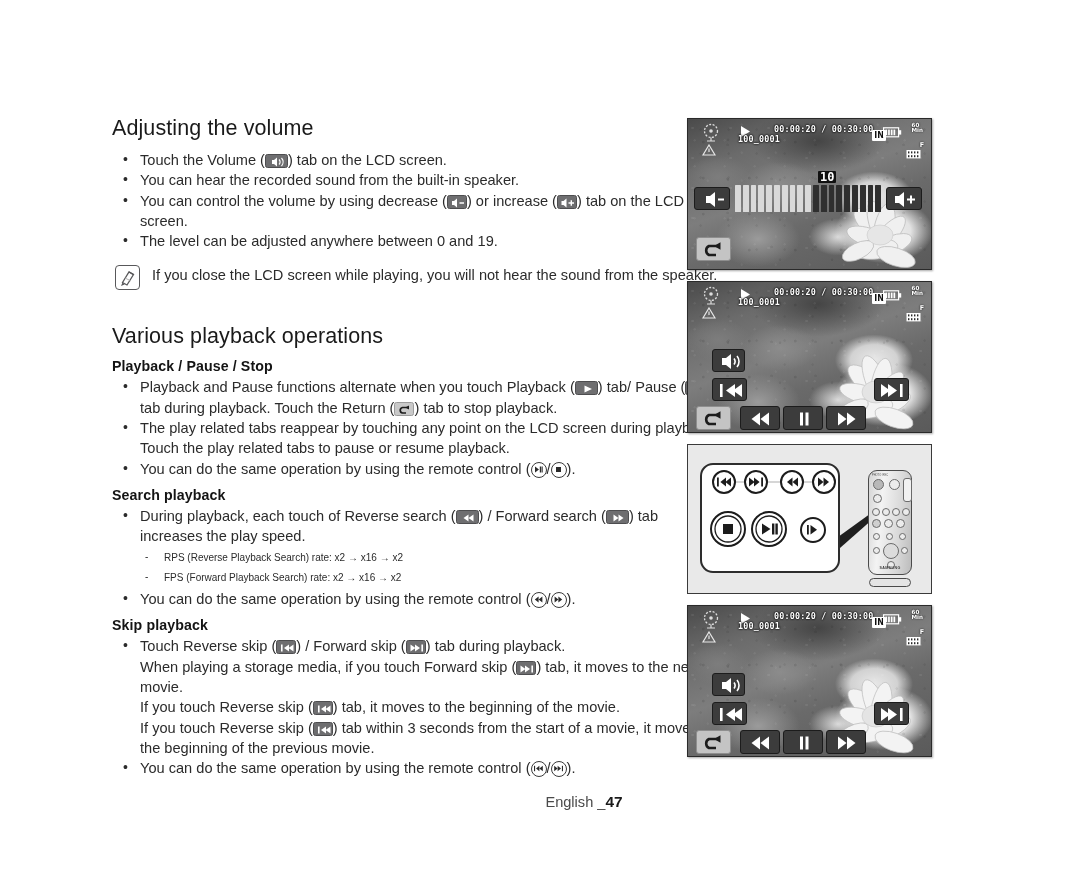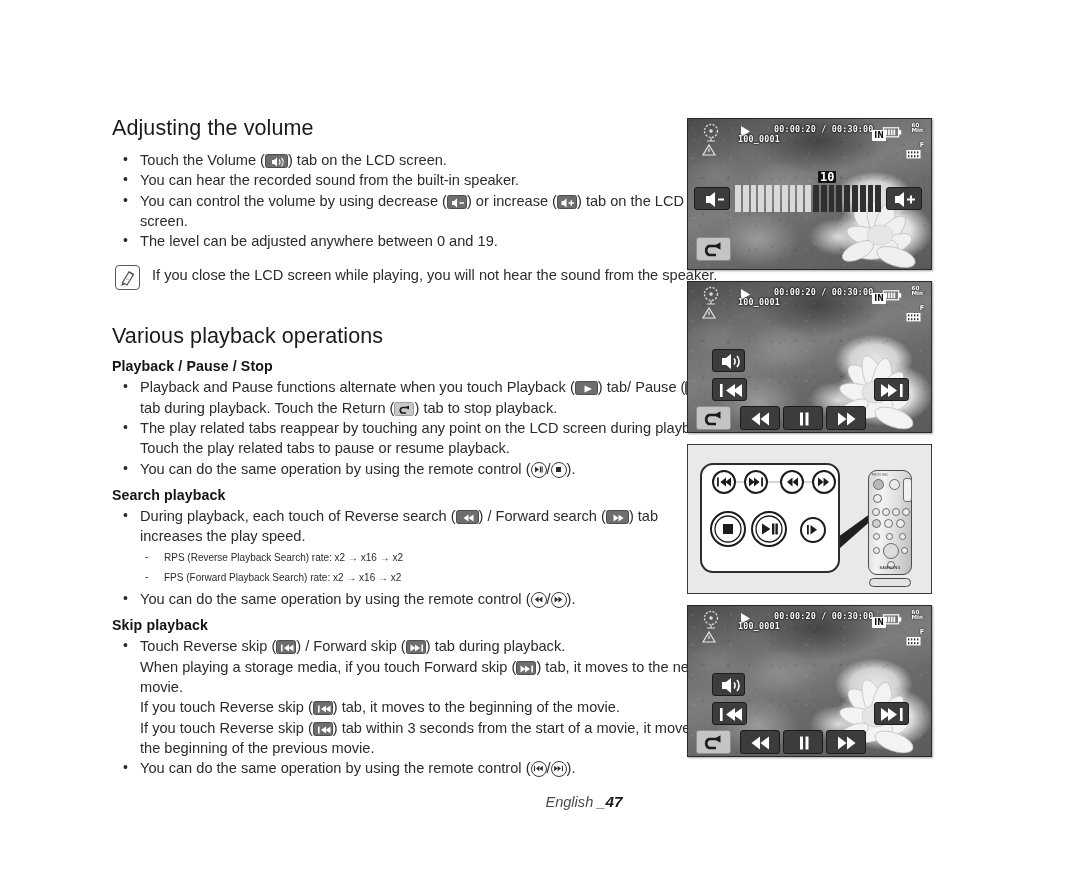--- a/index.html
+++ b/index.html
@@ -160,21 +160,21 @@
   }
   .rk{position:absolute;border:1px solid #6b6b6b;border-radius:50%;background:#ececec;box-sizing:border-box;}
   .rlabel{position:absolute;font-size:2.6px;color:#4a4a4a;font-family:"Liberation Sans",sans-serif;}
   .samsung{position:absolute;left:0;right:0;bottom:4px;text-align:center;
      font-size:3.6px;letter-spacing:.4px;color:#3a3a3a;font-weight:bold;}
 
   
   .footer{
     position:absolute;left:0;top:793px;width:1080px;text-align:center;
   }
-  .footer-inner{display:inline-block;margin-left:88px;font-size:14.6px;color:#4a4a4a;font-style:italic;}
+  .footer-inner{display:inline-block;margin-left:88px;font-size:14.6px;color:#4a4a4a;}
   .footer-inner b{color:#1a1a1a;font-size:15.4px;}
 </style>
 </head>
 <body>
 
 <div class="page">
 
   <div class="col-left">
 
     <h1 class="sec-title">Adjusting the volume</h1>

